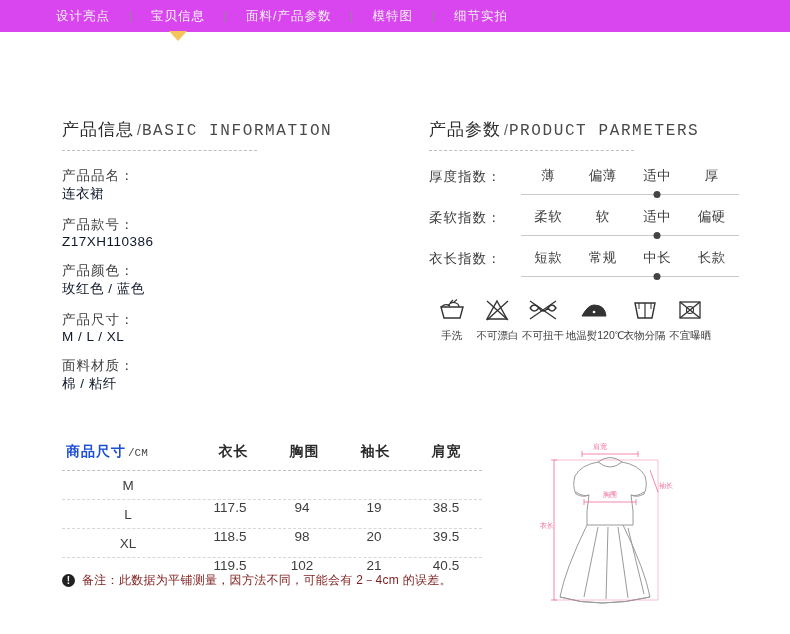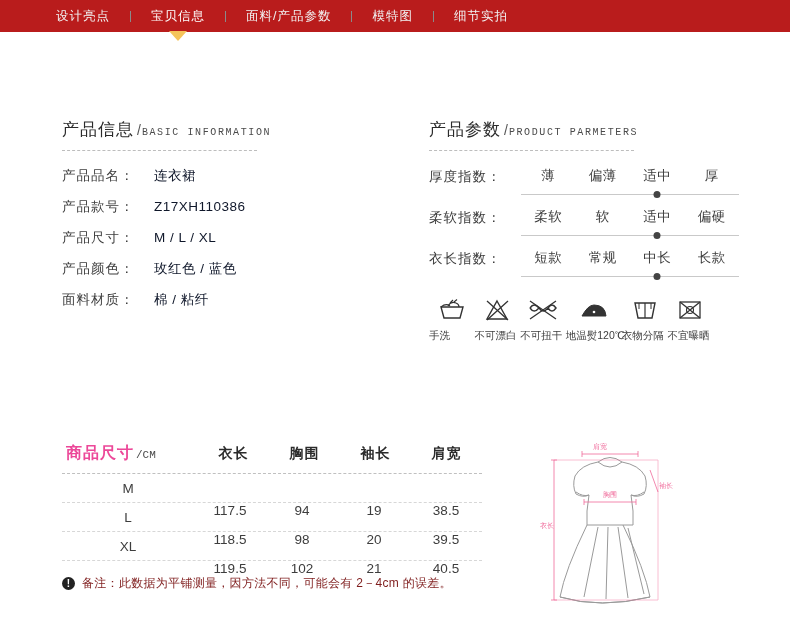--- a/index.html
+++ b/index.html
@@ -19,21 +19,21 @@
     width: 790px;
     height: 634px;
   }
 
   
   .navbar {
     position: absolute;
     left: 0; top: 0;
     width: 790px;
     height: 32px;
-    background: #b91c1c;
+    background: #d946ef;
     display: flex;
     align-items: center;
   }
   .nav-inner {
     display: flex;
     align-items: center;
     margin-left: 36px;
   }
   .nav-item {
     position: relative;
@@ -77,38 +77,39 @@
     font-weight: normal;
     color: #2b2b2b;
     letter-spacing: 1px;
   }
   .sec-slash {
     font-size: 14px;
     color: #555;
     margin: 0 1px 0 3px;
   }
   .sec-en {
-    font-size: 10px;
+    font-size: 16px;
     color: #4a4a4a;
     letter-spacing: 1.6px;
     font-family: "Liberation Mono", monospace;
   }
   .sec-rule {
     margin-top: 9px;
     border-top: 1px dashed #bdbdbd;
   }
 
   
   .info-list {
     margin-top: 16px;
   }
   .info-row {
     display: flex;
     align-items: baseline;
     margin-bottom: 13px;
+    flex-direction: column;
   }
   .info-label {
     width: 92px;
     font-size: 13.5px;
     color: #3d3d3d;
     letter-spacing: 1px;
   }
   .info-value {
     font-size: 13.5px;
     color: #0f172a;
@@ -168,20 +169,21 @@
 
   
   .wash {
     margin-top: 14px;
     display: flex;
     justify-content: space-between;
     width: 284px;
   }
   .wash-item {
     width: 56px;
+    text-align: center;
   }
   .wash-glyph {
     height: 30px;
     display: flex;
     align-items: center;
     justify-content: center;
   }
   .wash-cap {
     margin-top: 4px;
     font-size: 10.5px;
@@ -197,23 +199,23 @@
     top: 443px;
     width: 420px;
   }
   .size-head {
     display: flex;
     align-items: baseline;
     padding-bottom: 9px;
     border-bottom: 1px dashed #c0c0c0;
   }
   .size-head-cn {
-    font-size: 16px;
+    font-size: 14px;
     font-weight: bold;
-    color: #ec4899;
+    color: #1d4ed8;
     letter-spacing: 1px;
   }
   .size-head-unit {
     font-size: 11px;
     color: #4a4a4a;
     margin-left: 2px;
     font-family: "Liberation Mono", monospace;
   }
   .size-cols {
     flex: 1;
@@ -324,26 +326,26 @@
     <div class="info-list">
       <div class="info-row">
         <span class="info-label">产品品名：</span>
         <span class="info-value">连衣裙</span>
       </div>
       <div class="info-row">
         <span class="info-label">产品款号：</span>
         <span class="info-value">Z17XH110386</span>
       </div>
       <div class="info-row">
+        <span class="info-label">产品颜色：</span>
+        <span class="info-value">玫红色 / 蓝色</span>
+      </div>
+      <div class="info-row">
         <span class="info-label">产品尺寸：</span>
         <span class="info-value">M / L / XL</span>
-      </div>
-      <div class="info-row">
-        <span class="info-label">产品颜色：</span>
-        <span class="info-value">玫红色 / 蓝色</span>
       </div>
       <div class="info-row">
         <span class="info-label">面料材质：</span>
         <span class="info-value">棉 / 粘纤</span>
       </div>
     </div>
   </div>
 
   <div class="sec" style="left:429px; top:118px; width:340px;">
     <div class="sec-title">

